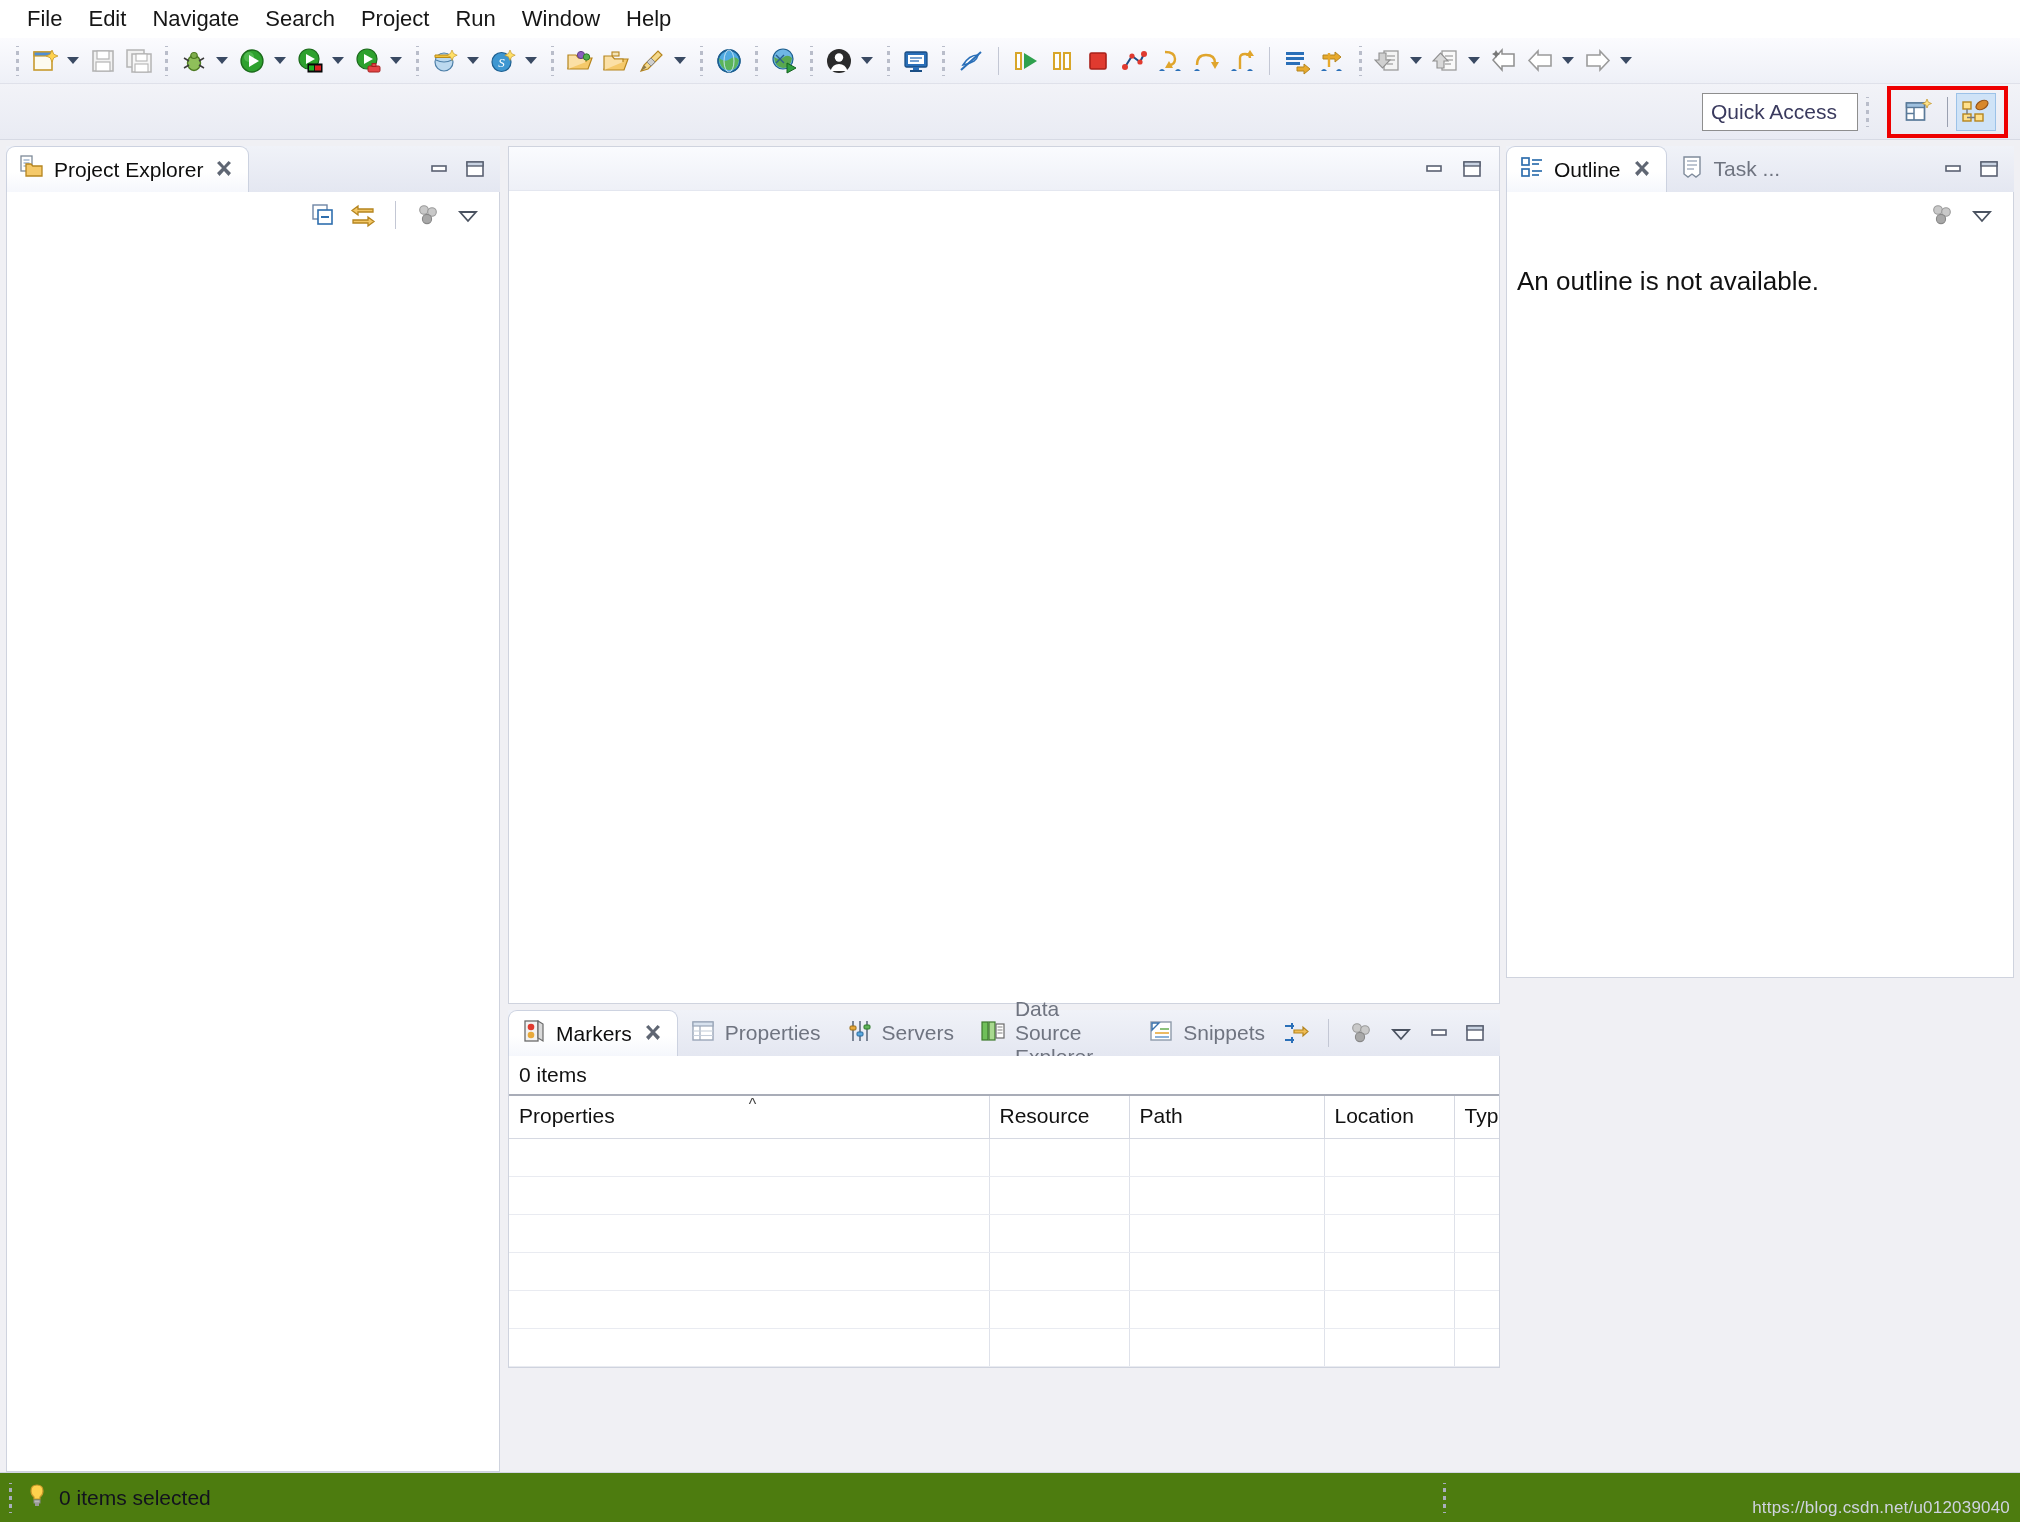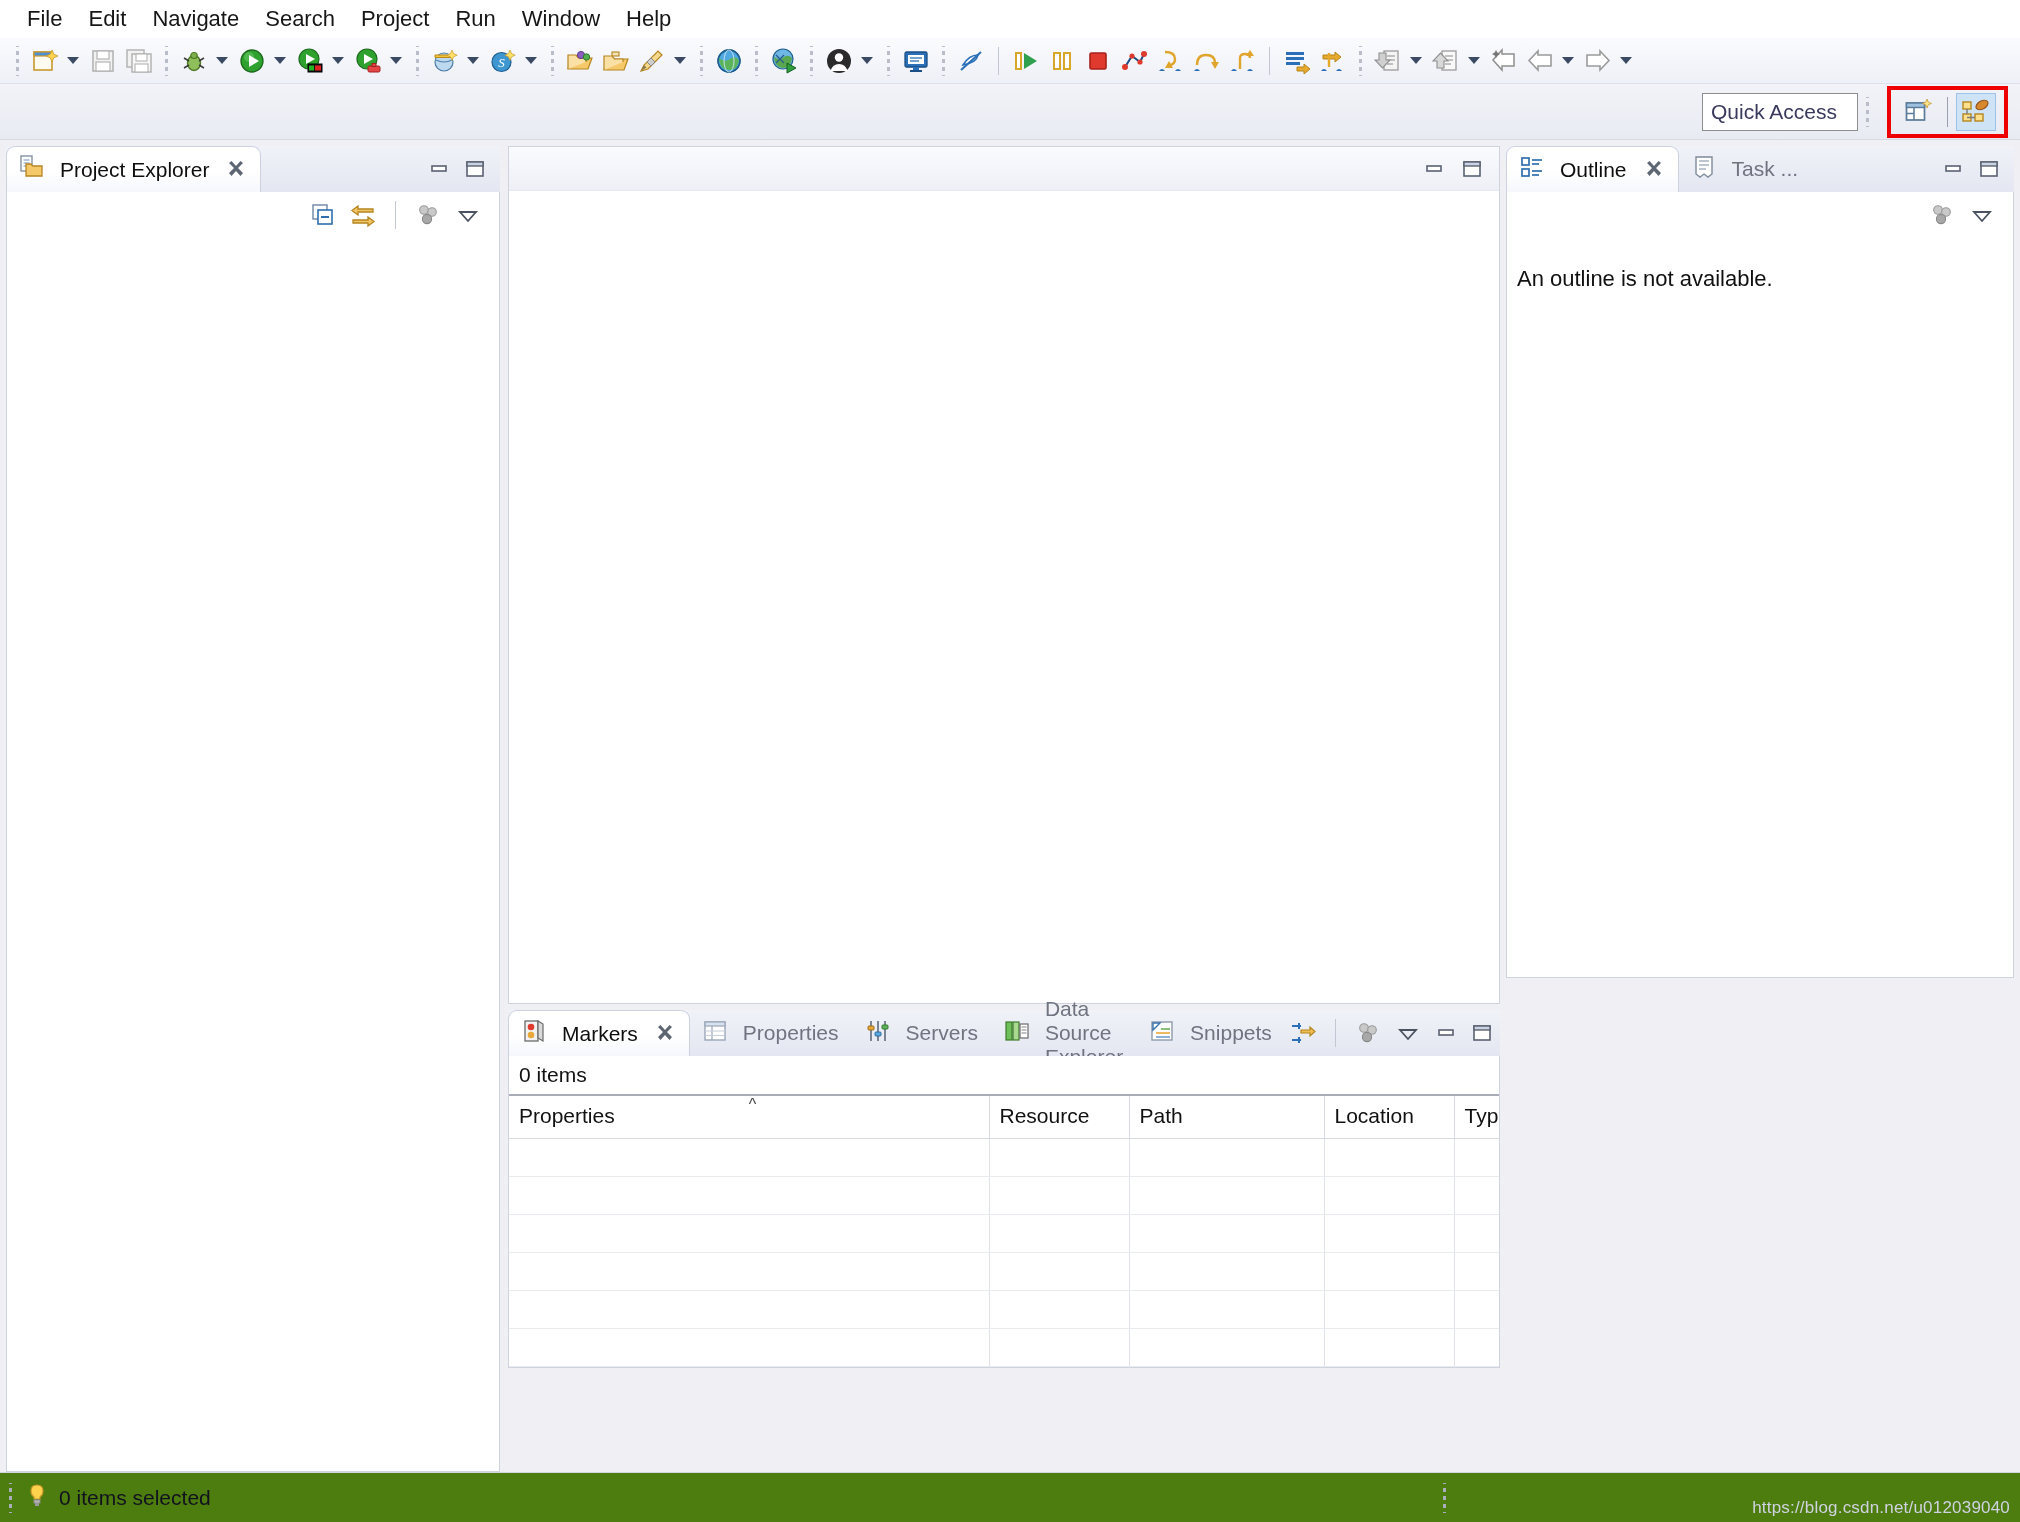--- a/index.html
+++ b/index.html
@@ -126,21 +126,21 @@
 
   
   .view { display: flex; flex-direction: column; min-width: 0; min-height: 0; background: #eceef5; }
   .tabstrip {
     height: 46px; flex: 0 0 46px;
     display: flex; align-items: stretch;
     background: linear-gradient(#f0f2f8, #e4e7f1);
     position: relative;
   }
   .vtab {
-    display: flex; align-items: center; gap: 15px;
+    display: flex; align-items: center; gap: 9px;
     padding: 0 14px 0 12px;
     font-size: 21px; color: #6f7480;
     position: relative;
   }
   .vtab.active {
     background: linear-gradient(#ffffff 0 55%, #f5f7fc 100%);
     color: #0e0e0e;
     border-top-left-radius: 9px; border-top-right-radius: 9px;
     border-top: 1px solid #ccd2e0; border-left: 1px solid #ccd2e0; border-right: 1px solid #ccd2e0;
   }
@@ -184,21 +184,21 @@
     display: flex; align-items: center; justify-content: flex-end;
     padding-right: 12px; gap: 8px;
     border-bottom: 1px solid #e4e7f0;
   }
   .editor-body { flex: 1 1 auto; background: #ffffff; }
   .bottompanel { flex: 1 1 auto; display: flex; flex-direction: column; min-height: 0; margin-top: 6px; }
 
   
   .rightcol { flex: 0 0 520px; display: flex; flex-direction: column; padding: 6px 6px 0 6px; }
   .rightcol .view { flex: 0 0 832px; }
-  .outline-msg { font-size: 22px; color: #111; padding: 28px 0 0 10px; }
+  .outline-msg { font-size: 26px; color: #111; padding: 28px 0 0 10px; }
 
   
   .markers-count { font-size: 21px; color: #111; padding: 7px 0 7px 10px; background: #ffffff; }
   .mtable { width: 100%; border-collapse: collapse; table-layout: fixed; background: #fff; }
   .mtable thead th {
     font-size: 21px; font-weight: normal; color: #111;
     text-align: left; padding: 8px 10px 10px 10px;
     border-top: 2px solid #a9adb8;
     border-bottom: 1px solid #d6d9e2;
     border-right: 1px solid #d6d9e2;

